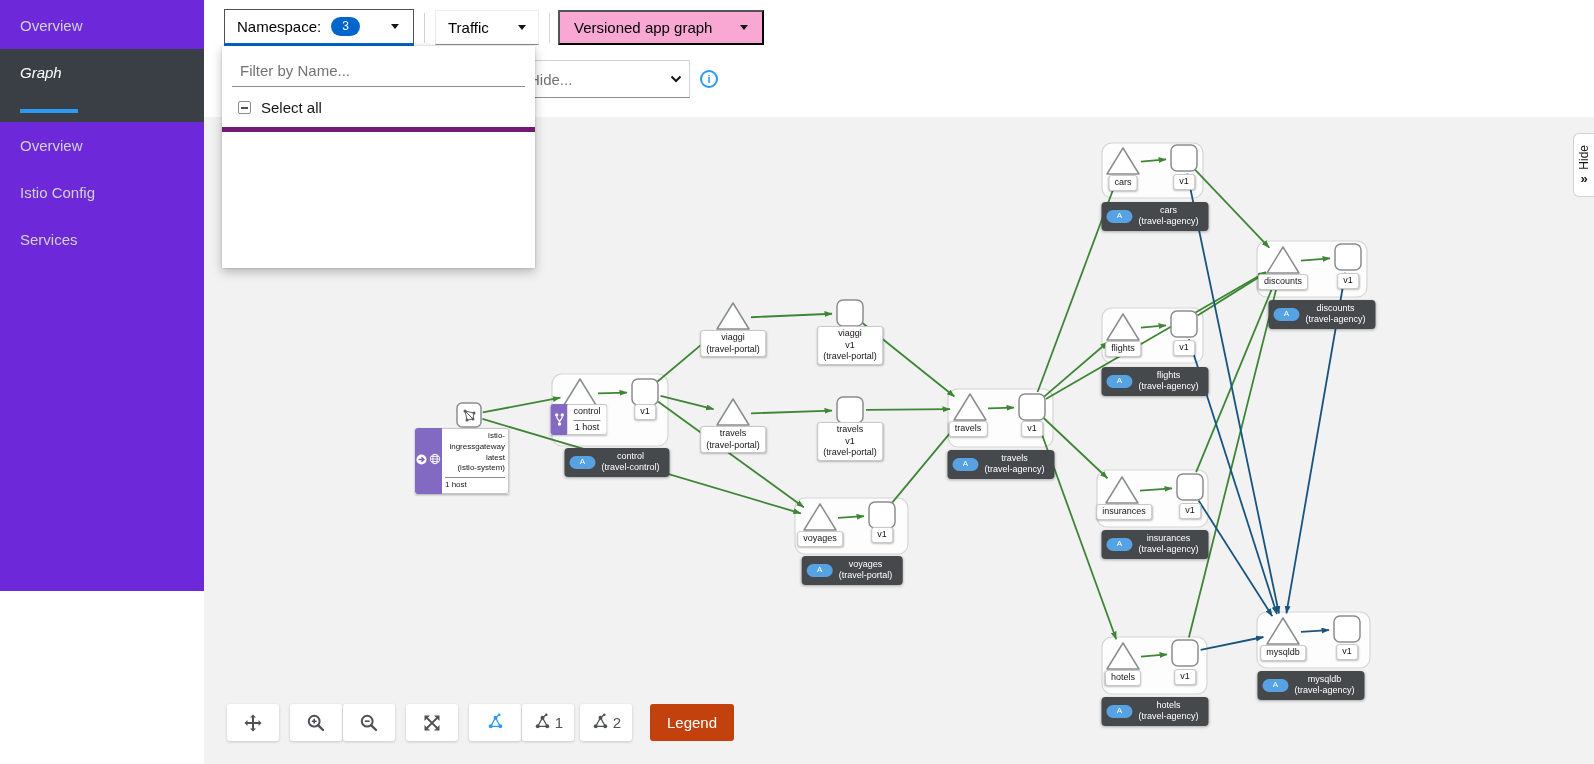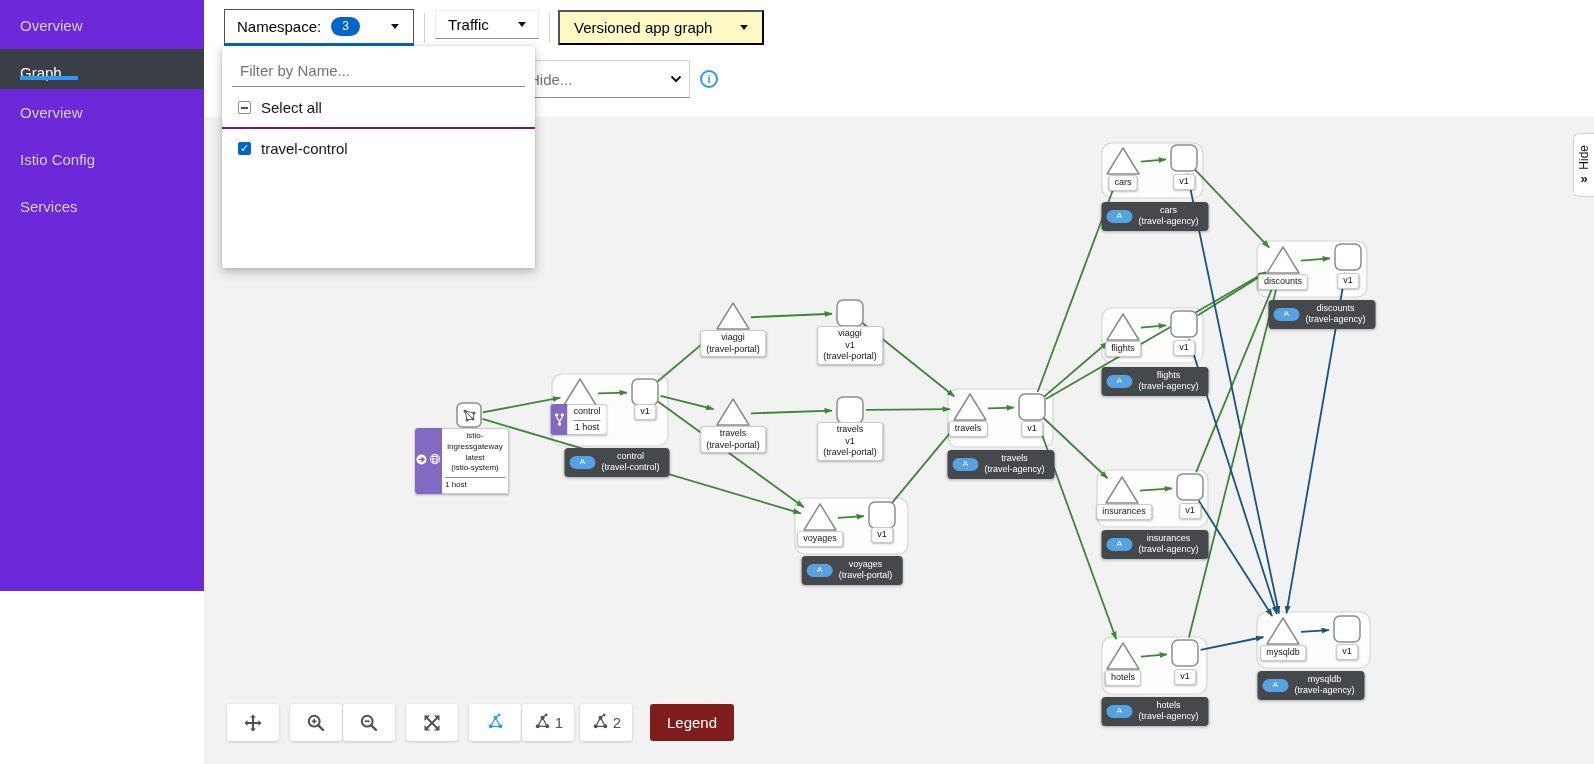--- a/index.html
+++ b/index.html
@@ -5,54 +5,54 @@
   * { box-sizing: border-box; }
   html,body { margin:0; padding:0; }
   body {
     width:1594px; height:764px; position:relative; overflow:hidden;
     background:#fff; font-family:"Liberation Sans", sans-serif; color:#151515;
   }
 
   
   .sidebar { position:absolute; left:0; top:0; width:204px; height:591px; background:#6d28d9; z-index:40; padding-top:2px; }
   .sb-item { position:relative; color:#d2d2d2; font-size:15px; padding:15px 0 15px 20px; cursor:pointer; }
-  .sb-item.active { background:#393f44; color:#fff; padding-bottom:8px; }
+  .sb-item.active { background:#393f44; color:#fff; padding-bottom:41px;font-style:italic; }
   .sb-item.active::after { content:""; position:absolute; left:20px; bottom:9px; width:58px; height:4px; background:#2b9af3; }
 
   
   .topbar { position:absolute; left:204px; top:0; width:1390px; height:117px; background:#fff; z-index:5; }
   .ns-btn { position:absolute; left:224px; top:9px; width:190px; height:37px; background:#fff;
     border:1px solid #4f5255; border-bottom:3px solid #0066cc; display:flex; align-items:center;
     padding:0 12px; gap:10px; font-size:15px; z-index:25; cursor:pointer; }
   .badge { background:#0066cc; color:#fff; border-radius:10px; padding:2px 11px; font-size:12px; line-height:1.2; }
   .caret { width:0; height:0; border-left:4.5px solid transparent; border-right:4.5px solid transparent; border-top:5.5px solid #151515; }
   .ns-btn .caret { margin-left:auto; margin-right:2px; }
   .vsep { position:absolute; top:13px; width:1px; height:30px; background:#d2d2d2; z-index:25; }
-  .traffic-btn { position:absolute; left:435px; top:10px; width:104px; height:29px; background:#fff;
+  .traffic-btn { position:absolute; left:435px; top:10px; width:104px; height:35px; background:#fff;
     border:1px solid #ededed; border-bottom:1px solid #8a8d90; display:flex; align-items:center;
     justify-content:space-between; padding:0 12px; font-size:15px; z-index:25; cursor:pointer; }
-  .gtype-btn { position:absolute; left:558px; top:10px; width:206px; height:35px; background:#fef9c3;
+  .gtype-btn { position:absolute; left:558px; top:10px; width:206px; height:35px; background:#f9a8d4;
     display:flex; align-items:center; justify-content:space-between; padding:0 14px; font-size:15px; z-index:25; cursor:pointer; }
   .hide-wrap { position:absolute; left:520px; top:60px; width:170px; height:38px; background:#fff;
     border:1px solid #d2d2d2; border-bottom:1px solid #8a8d90; display:flex; align-items:stretch; z-index:10; }
   .hide-wrap input { border:none; outline:none; flex:1; min-width:0; font-size:15px; padding:0 8px; color:#151515; background:transparent; font-family:inherit; }
   .hide-wrap input::placeholder { color:#737373; opacity:1; }
   .hide-chev { width:26px; display:flex; align-items:center; justify-content:center; }
   .info-icon { position:absolute; left:700px; top:70px; width:18px; height:18px; border:2px solid #2b9af3;
     border-radius:50%; color:#2b9af3; font-size:11px; font-weight:bold; display:flex; align-items:center;
     justify-content:center; z-index:10; cursor:pointer; }
   .info-icon::after { content:"i"; }
 
   
   .ns-panel { position:absolute; left:222px; top:46px; width:313px; height:222px; background:#fff; z-index:30;
     box-shadow:0 4px 10px rgba(0,0,0,.25), 0 0 2px rgba(0,0,0,.18); }
   .filter-input { display:block; margin:13px 10px 0 10px; width:293px; border:none; outline:none;
     border-bottom:1px solid #8a8d90; font-size:15px; padding:3px 0 7px 8px; color:#151515; font-family:inherit; }
   .filter-input::placeholder { color:#737373; opacity:1; }
-  .selectall-row { display:flex; align-items:center; gap:10px; padding:12px 0 11px 16px; font-size:15px; border-bottom:2px solid #701a75; cursor:pointer; }
+  .selectall-row { display:flex; align-items:center; gap:10px; padding:12px 0 11px 16px; font-size:15px; border-bottom:5px solid #701a75; cursor:pointer; }
   .cb { width:13px; height:13px; border:1px solid #8a8d90; background:#fff; border-radius:2px; position:relative; flex:none; }
   .cb.ind::after { content:""; position:absolute; left:2px; top:5px; width:7px; height:2px; background:#4f5255; }
   .cb.on { background:#0066cc; border-color:#0066cc; }
   .cb.on::after { content:"\2713"; color:#fff; font-size:11px; line-height:11px; position:absolute; left:1px; top:0; }
   #ns-options { padding-top:7px; }
   .opt-row { display:flex; align-items:center; gap:10px; padding:3px 0 3px 16px; font-size:15px; height:24px; cursor:pointer; }
 
   
   .graph-bg { position:absolute; left:204px; top:117px; width:1390px; height:647px; background:#f2f2f2; z-index:1; }
   #graph-svg { position:absolute; left:0; top:0; z-index:2; pointer-events:none; }
@@ -67,39 +67,39 @@
     display:flex; align-items:center; justify-content:center; }
   .caption .cap-text { text-align:center; }
   .svc-chip { position:absolute; transform:translateX(-50%); display:flex; box-shadow:0 1px 2px rgba(0,0,0,.25);
     font-size:9px; line-height:1.3; white-space:nowrap; }
   .svc-chip .vbadge { background:#8269c2; width:17px; display:flex; align-items:center; justify-content:center; border-radius:3px 0 0 3px; }
   .svc-chip .body { background:#fff; border:1px solid #c8c8c8; border-left:none; border-radius:0 3px 3px 0; padding:1px 6px; text-align:center; }
   .svc-chip .body .sub { border-top:1px solid #8a8d90; margin-top:2px; padding-top:1px; }
   .gw-label { position:absolute; display:flex; width:94px; box-shadow:0 1px 2px rgba(0,0,0,.3); font-size:8px; line-height:1.35; }
   .gw-label .gbadge { background:#8269c2; width:27px; display:flex; align-items:center; justify-content:center; gap:2px; border-radius:3px 0 0 3px; }
   .gw-label .body { background:#fff; border:1px solid #c8c8c8; border-left:none; flex:1; padding:2px 3px; border-radius:0 3px 3px 0; }
-  .gw-label .lines { text-align:center; }
+  .gw-label .lines { text-align:right; }
   .gw-label .host { border-top:1px solid #8a8d90; margin-top:3px; padding-top:2px; text-align:left; }
 
   
   .side-tab { position:absolute; left:1573px; top:133px; width:21px; height:64px; background:#fff;
     border:1px solid #d2d2d2; border-right:none; border-radius:6px 0 0 6px; z-index:15;
     display:flex; flex-direction:column; align-items:center; justify-content:center; gap:3px; cursor:pointer; }
   .side-tab .vtext { writing-mode:vertical-rl; transform:rotate(180deg); font-size:12px; color:#151515; }
   .side-tab .chev { font-size:13px; font-weight:bold; color:#151515; line-height:1; }
   .side-tab .chev::before { content:"\00BB"; }
 
   
   .footer-bar { position:absolute; left:227px; top:704px; height:37px; display:flex; align-items:center; z-index:15; }
   .fbtn { width:52px; height:37px; background:#fff; border:none; border-radius:3px; box-shadow:0 1px 3px rgba(0,0,0,.18);
     display:flex; align-items:center; justify-content:center; gap:3px; font-size:15px; color:#4f5255; cursor:pointer; margin-left:6px; font-family:inherit; }
   .fbtn:first-child { margin-left:0; }
   .fbtn.attached { margin-left:1px; }
   .fbtn.gap { margin-left:11px; }
-  .legend-btn { background:#7f1d1d; color:#fff; border:none; border-radius:3px; height:37px; padding:0 17px;
+  .legend-btn { background:#c2410c; color:#fff; border:none; border-radius:3px; height:37px; padding:0 17px;
     font-size:15px; margin-left:18px; cursor:pointer; font-family:inherit; }
 </style>
 </head>
 <body>
 
 <div class="graph-bg"></div>
 <svg id="graph-svg" width="1594" height="764">
     <defs>
       <marker id="arrow-http" markerWidth="9" markerHeight="8" refX="7.5" refY="3" orient="auto" markerUnits="userSpaceOnUse">
         <path d="M0,0 L8,3 L0,6 Z" fill="#3e8635"></path>
@@ -308,24 +308,20 @@
 </div>
 <span class="info-icon"></span>
 
 <div class="ns-panel">
   <input class="filter-input" type="text" placeholder="Filter by Name..." style="">
   <div class="selectall-row">
     <span class="cb ind"></span>
     <span>Select all</span>
   </div>
   <div id="ns-options">
-      <div class="opt-row">
-        <span class="cb on"></span>
-        <span>travel-control</span>
-      </div>
     </div>
 </div>
 
 <nav class="sidebar">
   <div id="sidebar-items">
       <div class="sb-item">Overview</div>
       <div class="sb-item active">Graph</div>
       <div class="sb-item">Overview</div>
       <div class="sb-item">Istio Config</div>
       <div class="sb-item">Services</div>

